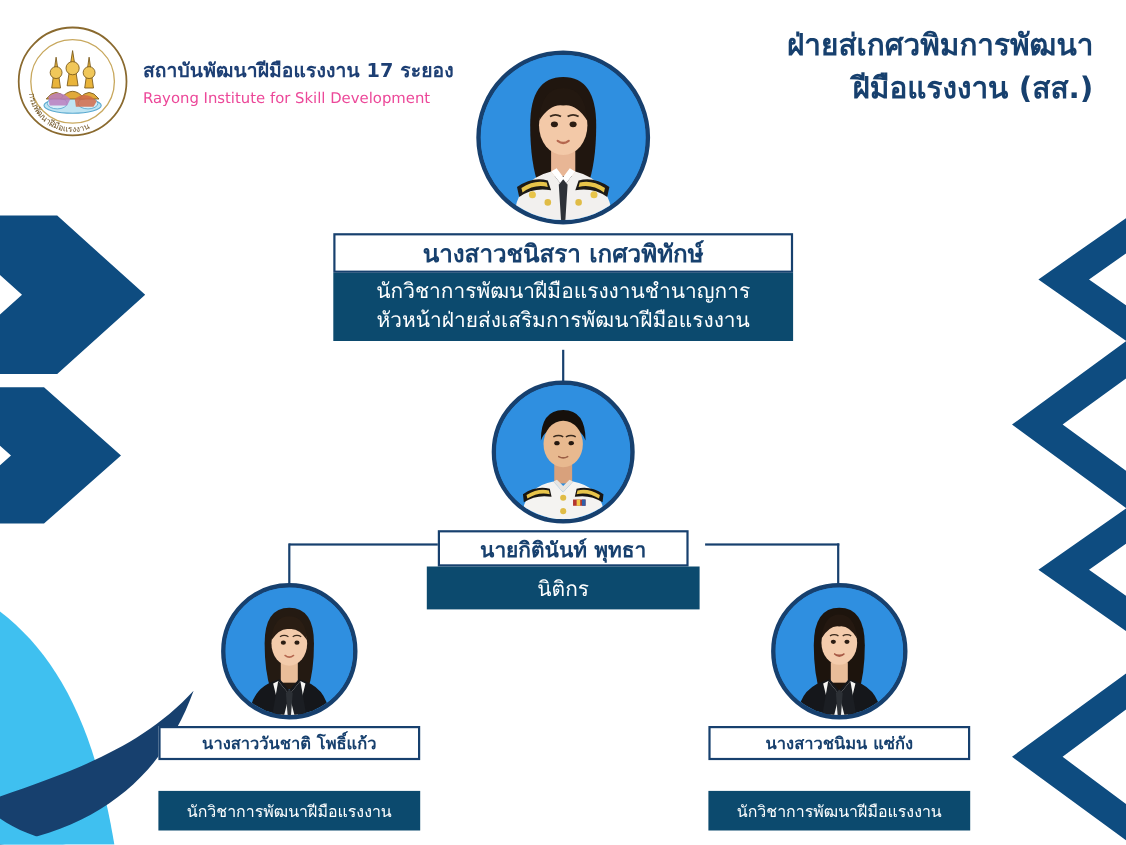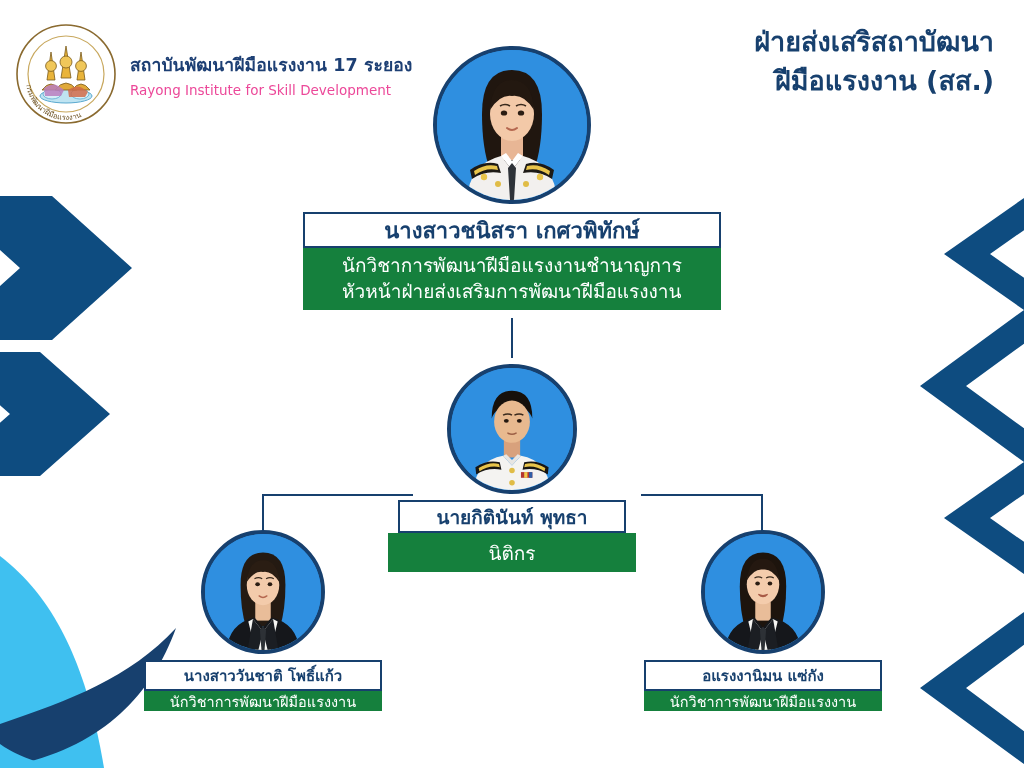--- a/index.html
+++ b/index.html
@@ -101,62 +101,62 @@
     box-sizing: border-box;
     color: #17406e;
     font-weight: bold;
     display: flex;
     align-items: center;
     justify-content: center;
     text-align: center;
     white-space: nowrap;
   }
   .role-box {
-    background: #15803d;
+    background: #0c4a6e;
     color: #ffffff;
     box-sizing: border-box;
     display: flex;
     flex-direction: column;
     align-items: center;
     justify-content: center;
-    text-align: left;
+    text-align: center;
     white-space: pre-line;
   }
 
   
   #node-head { left: 0; top: 46px; width: 1024px; }
   #node-head .avatar { width: 158px; height: 158px; }
   #node-head .name-box {
     width: 418px; height: 36px; font-size: 22px; margin-top: 8px;
   }
   #node-head .role-box {
     width: 418px; height: 62px; font-size: 19px; line-height: 1.35;
     font-weight: normal;
   }
 
   
-  #node-l2 { left: 0; top: 364px; width: 1024px; }
+  #node-l2 { left: 0; top: 346px; width: 1024px; }
   #node-l2 .avatar { width: 130px; height: 130px; }
   #node-l2 .name-box {
     width: 228px; height: 33px; font-size: 19px; margin-top: 6px;
   }
   #node-l2 .role-box {
     width: 248px; height: 39px; font-size: 19px; font-weight: normal;
   }
 
   
   .leaf { width: 250px; }
   #node-l3-left  { left: 138px; top: 530px; }
   #node-l3-right { left: 638px; top: 530px; }
   .leaf .avatar { width: 124px; height: 124px; }
   .leaf .name-box {
     width: 238px; height: 31px; font-size: 15px; margin-top: 6px;
   }
   .leaf .role-box {
-    width: 238px; height: 20px; font-size: 14.5px; font-weight: normal;
+    width: 238px; height: 36px; font-size: 14.5px; font-weight: normal; margin-top: 28px;
   }
 
   
   .conn { position: absolute; background: #17406e; }
 </style>
 </head>
 <body>
 
 <div id="stage">
 
@@ -220,21 +220,21 @@
           <textPath href="#sealArc" startOffset="4%">กรมพัฒนาฝีมือแรงงาน</textPath>
         </text>
       </svg>
     </div>
     <div class="brand-text">
       <div class="brand-th">สถาบันพัฒนาฝีมือแรงงาน 17 ระยอง</div>
       <div class="brand-en">Rayong Institute for Skill Development</div>
     </div>
   </div>
 
-  <div class="dept-title">ฝ่ายส่งเสริสถาบัฒนา
+  <div class="dept-title">ฝ่ายส่เกศวพิมการพัฒนา
 ฝีมือแรงงาน (สส.)</div>
 
   <div class="node" id="node-head">
     <div class="avatar">
       <svg class="photo-svg" viewBox="0 0 150 150">
         <rect width="150" height="150" fill="#2f8fe0"></rect>
 
         <path d="M45 64 q0 -44 30 -44 q30 0 30 44 q0 34 -8 56 l-44 0 q-8 -22 -8 -56 z" fill="#20160f"></path>
 
         <rect x="64" y="86" width="22" height="24" fill="#e8b695"></rect>
@@ -356,17 +356,17 @@
         <ellipse cx="68" cy="64" rx="3" ry="2.5" fill="#2b1d13"></ellipse>
         <ellipse cx="84" cy="64" rx="3" ry="2.5" fill="#2b1d13"></ellipse>
         <path d="M69 78 q6 6 12 0 q-6 3 -12 0 z" fill="#ffffff" stroke="#a85a45" stroke-width="1.4"></path>
         <path d="M26 150 q3 -34 38 -42 l11 13 l11 -13 q35 8 38 42 z" fill="#15171b"></path>
         <path d="M62 110 l13 16 l13 -16 l6 3 l-9 37 h-20 l-9 -37 z" fill="#f6f6f4"></path>
         <path d="M62 110 l13 16 l-6 24 l-14 0 z" fill="#1b1e23"></path>
         <path d="M88 110 l-13 16 l6 24 l14 0 z" fill="#1b1e23"></path>
         <path d="M71 124 l4 -4 l4 4 l-2 26 h-4 z" fill="#2d3136"></path>
       </svg>
     </div>
-    <div class="name-box">อแรงงานิมน  แซ่กัง</div>
+    <div class="name-box">นางสาวชนิมน  แซ่กัง</div>
     <div class="role-box">นักวิชาการพัฒนาฝีมือแรงงาน</div>
   </div>
 
 </div>
 
 </body></html>

